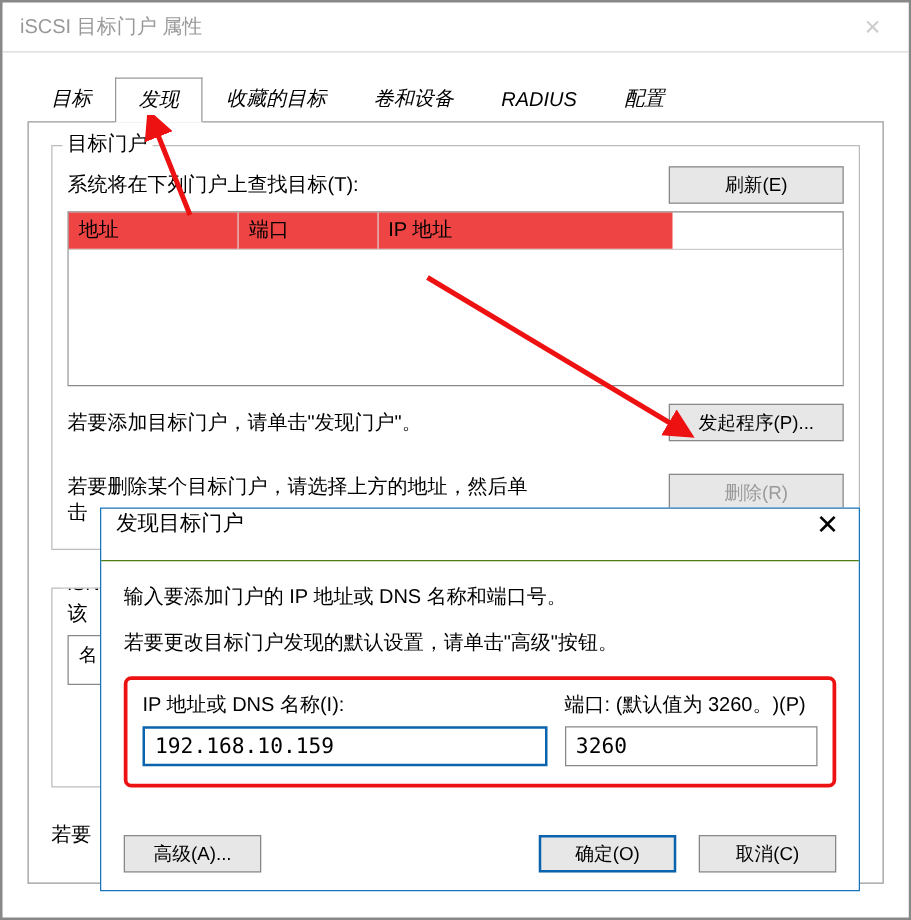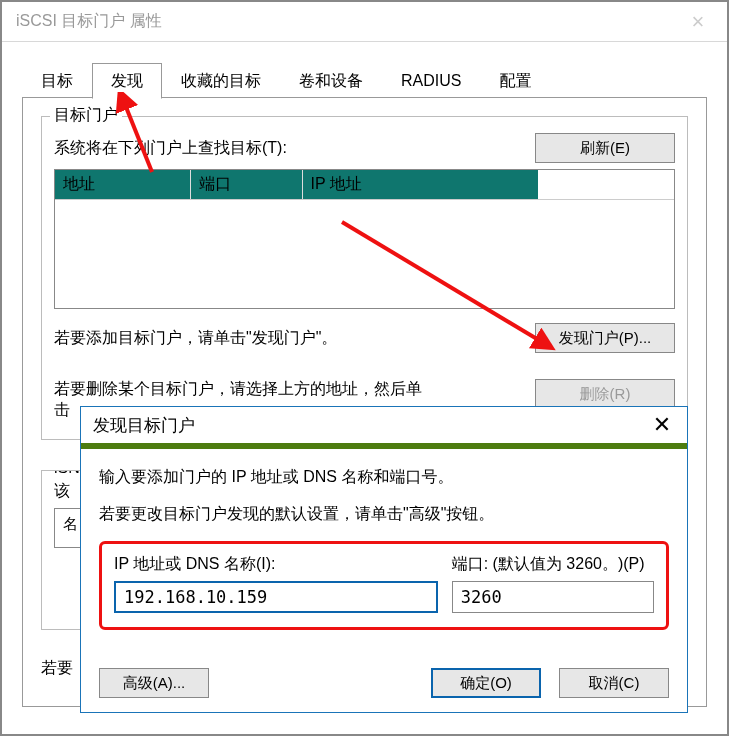--- a/index.html
+++ b/index.html
@@ -27,23 +27,24 @@
   }
   .main-titlebar .spacer { flex: 1; }
   .main-titlebar .close {
     font-size: 22px; color: #ccc; font-weight: 200;
     width: 30px; text-align: center;
   }
 
   
   .tab-strip {
     display: flex;
-    align-items: center;
+    align-items: flex-end;
     padding: 22px 20px 0 20px;
     height: 55px;
+    font-style: italic;
   }
   .tab {
     padding: 7px 18px 6px 18px;
     border: 1px solid transparent;
     font-size: 16px;
     cursor: pointer;
     position: relative;
   }
   .tab.active {
     border: 1px solid #999;
@@ -112,46 +113,46 @@
     margin-bottom: 14px;
   }
   .portal-table .thead {
     display: flex;
     border-bottom: 1px solid #ccc;
   }
   .portal-table .th {
     padding: 4px 8px;
     border-right: 1px solid #ddd;
     font-size: 16px;
-    background: #0f766e;
+    background: #ef4444;
   }
   .portal-table .th:last-child { border-right: none; }
   .portal-table .tbody { flex: 1; background: #fff; }
   .portal-table .th:nth-child(1){ width: 22%; }
   .portal-table .th:nth-child(2){ width: 18%; }
   .portal-table .th:nth-child(3){ width: 38%; }
   .portal-table .th:nth-child(4){ width: 22%; }
 
   
   .sub-dialog {
     position: absolute;
     left: 78px;
     top: 404px;
     width: 608px;
     border: 1px solid #1a74b8;
     background: #fff;
     box-shadow: 0 0 0 1px rgba(0,0,0,0);
   }
   .sub-dialog .dlg-title {
     display: flex;
-    align-items: center;
+    align-items: flex-start;
     height: 42px;
     padding: 0 12px;
     font-size: 17px;
-    border-bottom: 6px solid #4d7c0f;
+    border-bottom: 1px solid #4d7c0f;
   }
   .sub-dialog .dlg-title .spacer { flex: 1; }
   .sub-dialog .dlg-title .x {
     font-size: 22px; width: 26px; text-align: center; cursor: pointer;
   }
   .sub-dialog .dlg-body {
     padding: 12px 18px 14px 18px;
     font-size: 16px;
   }
   .sub-dialog .instr { margin: 6px 0 16px 0; }
@@ -239,21 +240,21 @@
       <div class="thead">
         <div class="th">地址</div>
         <div class="th">端口</div>
         <div class="th">IP 地址</div>
       </div>
       <div class="tbody"></div>
     </div>
 
     <div class="line-row">
       <span class="text">若要添加目标门户，请单击"发现门户"。</span>
-      <button class="win-btn">发现门户(P)...</button>
+      <button class="win-btn">发起程序(P)...</button>
     </div>
     <div class="gap"></div>
     <div class="line-row" style="align-items:flex-start;gap:12px;">
       <span class="text">
         <span>若要删除某个目标门户，请选择上方的地址，然后单</span><br>
         <span>击</span>
       </span>
       <button class="win-btn disabled" disabled="">删除(R)</button>
     </div>
   </div>

